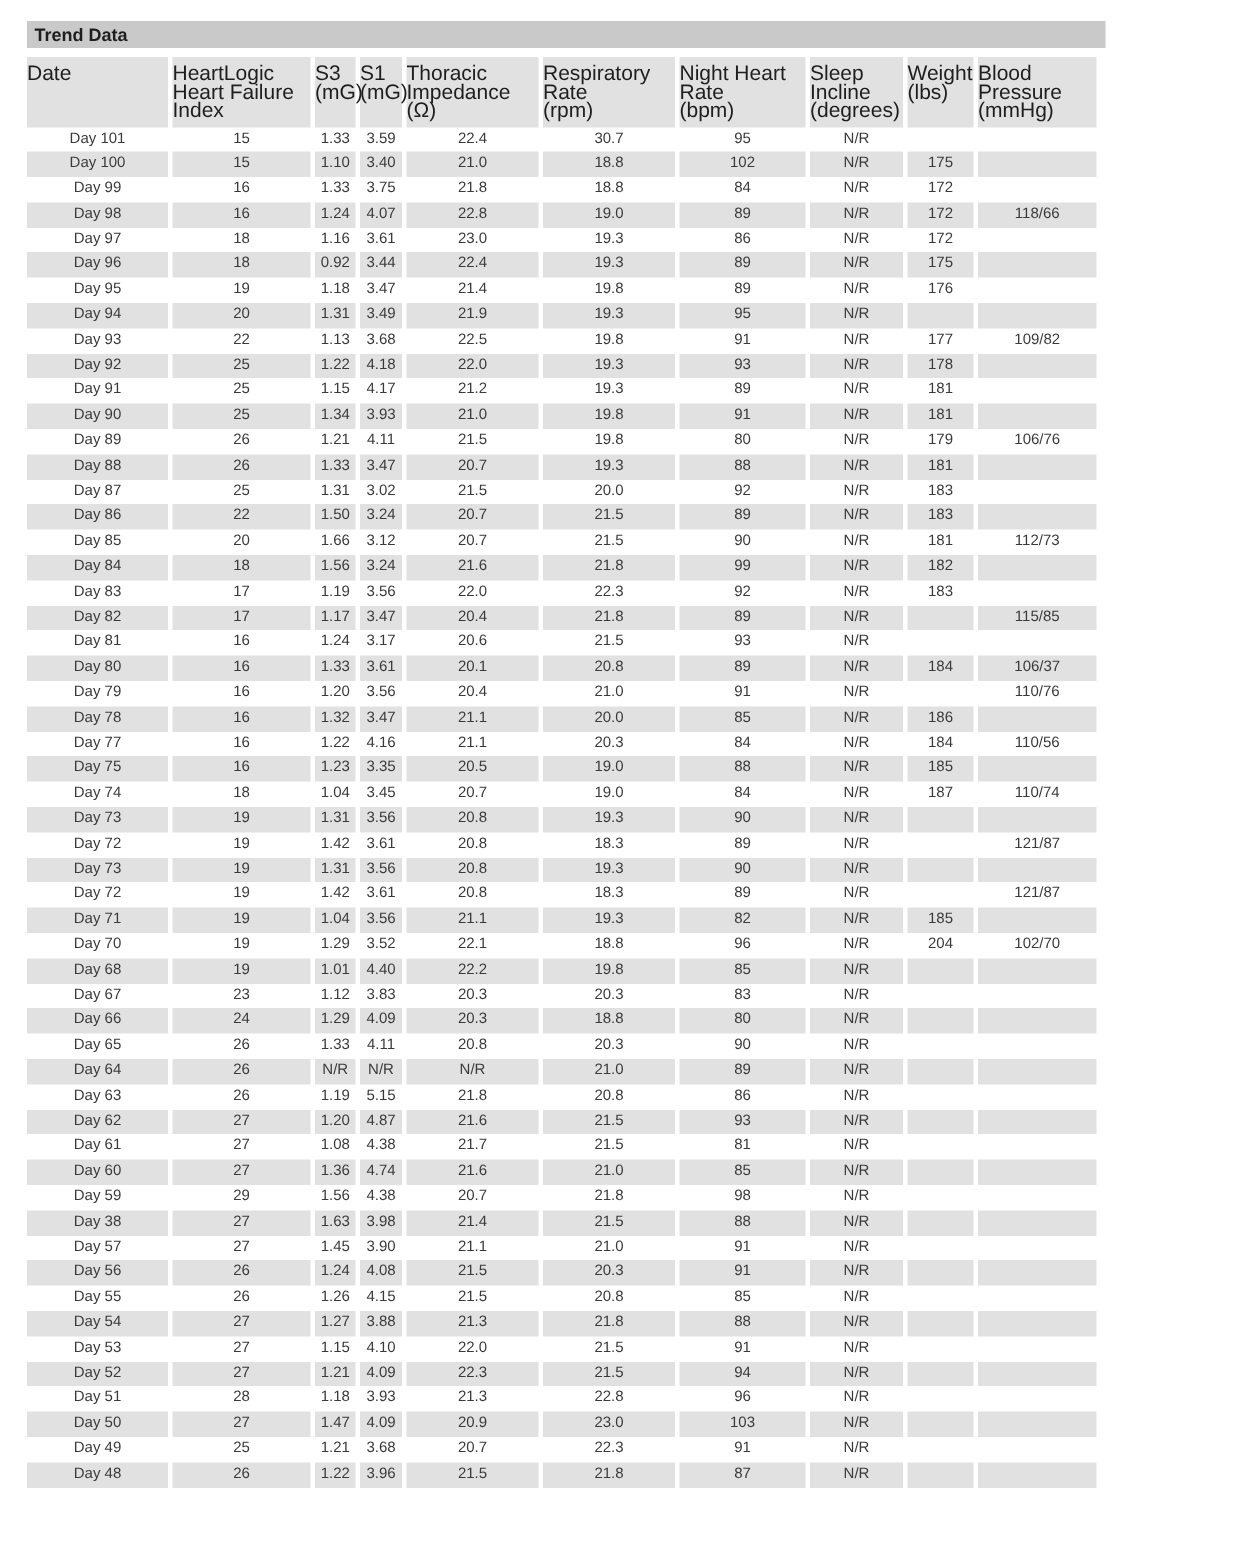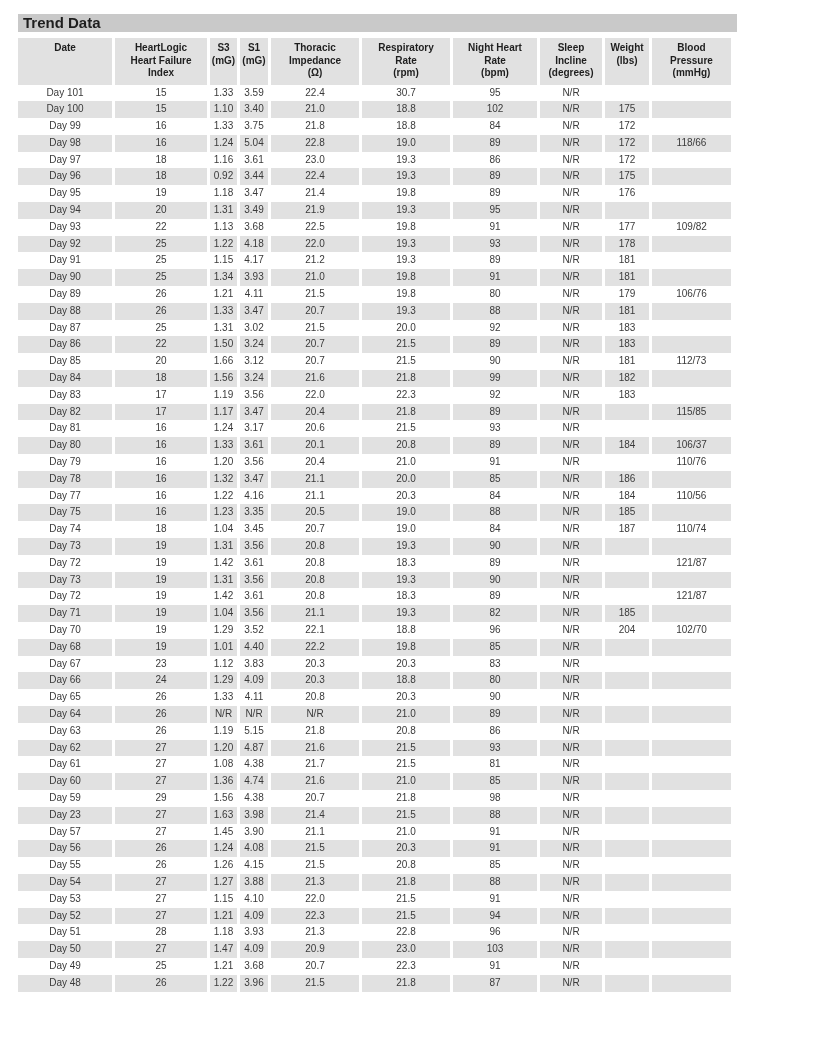--- a/index.html
+++ b/index.html
@@ -11,35 +11,35 @@
   }
   html,body{margin:0;padding:0;}
   body{
     width:833px;height:1042px;background:#ffffff;
     font-family:"Liberation Sans", sans-serif;color:var(--text);
     -webkit-font-smoothing:antialiased;
   }
   .page{position:relative;padding:14px 0 0 18px;box-sizing:border-box;}
   .title-bar{
     width:719px;height:18px;line-height:18px;background:var(--title-bar-bg);
-    font-weight:bold;font-size:15px;color:var(--heading-text);
+    font-weight:bold;font-size:12px;color:var(--heading-text);
     padding-left:5px;box-sizing:border-box;margin-bottom:6px;
   }
   table.trend{
     border-collapse:separate;border-spacing:3px 0;table-layout:fixed;
     width:719px;margin-left:-3px;
   }
   col.c-date{width:94px;}  col.c-hli{width:92px;}
   col.c-s3{width:27px;}    col.c-s1{width:28px;}
   col.c-thor{width:88px;}  col.c-resp{width:88px;}
   col.c-nhr{width:84px;}   col.c-sleep{width:62px;}
   col.c-wt{width:44px;}    col.c-bp{width:79px;}
   thead th{
-    background:var(--header-bg);font-weight:bold;font-size:10px;line-height:12.5px;
-    color:var(--heading-text);vertical-align:top;text-align:center;
+    background:var(--header-bg);font-weight:normal;font-size:14px;line-height:12.5px;
+    color:var(--heading-text);vertical-align:top;text-align:left;
     padding:4px 0 5px;white-space:nowrap;overflow:visible;
   }
   thead th div{white-space:nowrap;}
   tbody td{
     font-size:10px;line-height:16.8px;height:16.8px;text-align:center;
     padding:0;white-space:nowrap;overflow:hidden;
   }
   tbody tr:nth-child(even) td{background:var(--stripe-bg);}
 </style>
 </head>
@@ -145,21 +145,21 @@
           <td>18.8</td>
           <td>84</td>
           <td>N/R</td>
           <td>172</td>
           <td></td>
         </tr>
         <tr>
           <td>Day 98</td>
           <td>16</td>
           <td>1.24</td>
-          <td>5.04</td>
+          <td>4.07</td>
           <td>22.8</td>
           <td>19.0</td>
           <td>89</td>
           <td>N/R</td>
           <td>172</td>
           <td>118/66</td>
         </tr>
         <tr>
           <td>Day 97</td>
           <td>18</td>
@@ -622,21 +622,21 @@
           <td>1.56</td>
           <td>4.38</td>
           <td>20.7</td>
           <td>21.8</td>
           <td>98</td>
           <td>N/R</td>
           <td></td>
           <td></td>
         </tr>
         <tr>
-          <td>Day 23</td>
+          <td>Day 38</td>
           <td>27</td>
           <td>1.63</td>
           <td>3.98</td>
           <td>21.4</td>
           <td>21.5</td>
           <td>88</td>
           <td>N/R</td>
           <td></td>
           <td></td>
         </tr>

